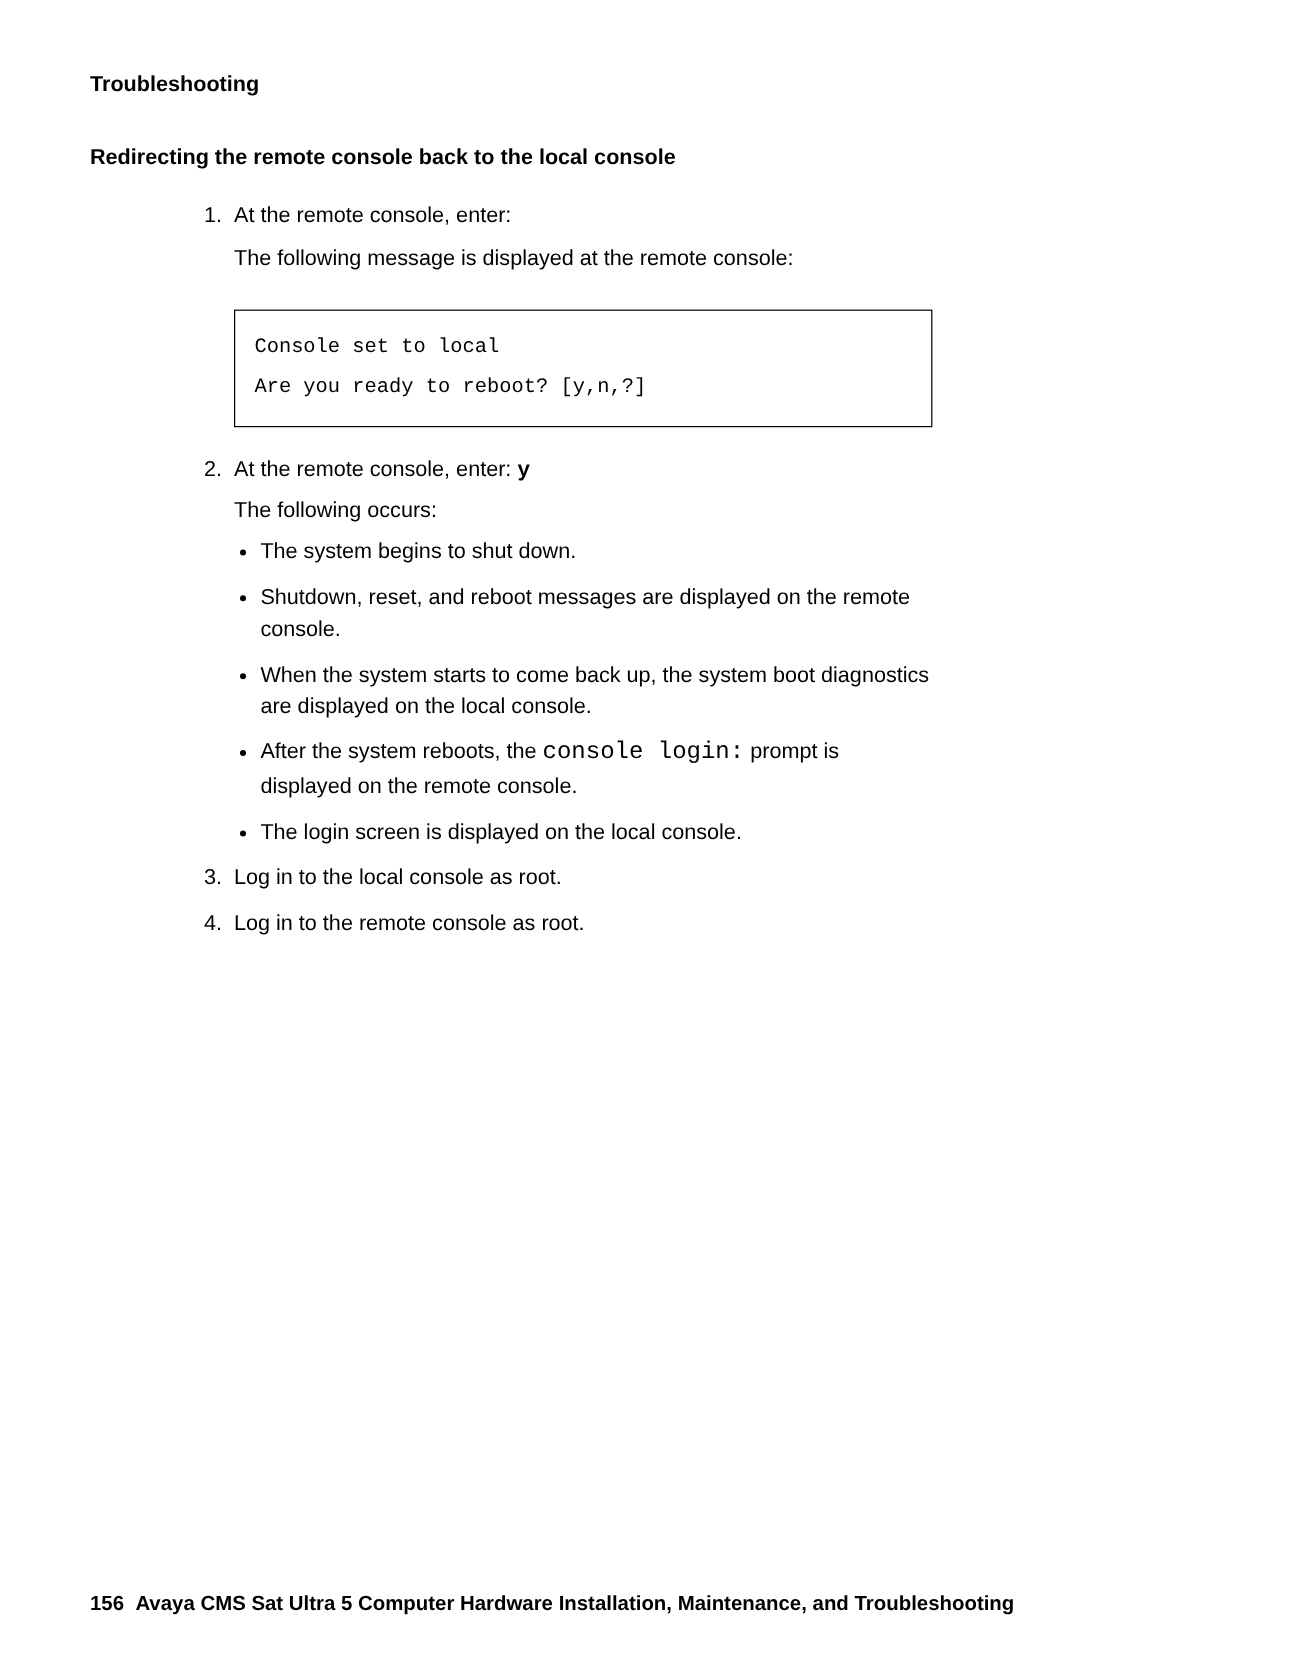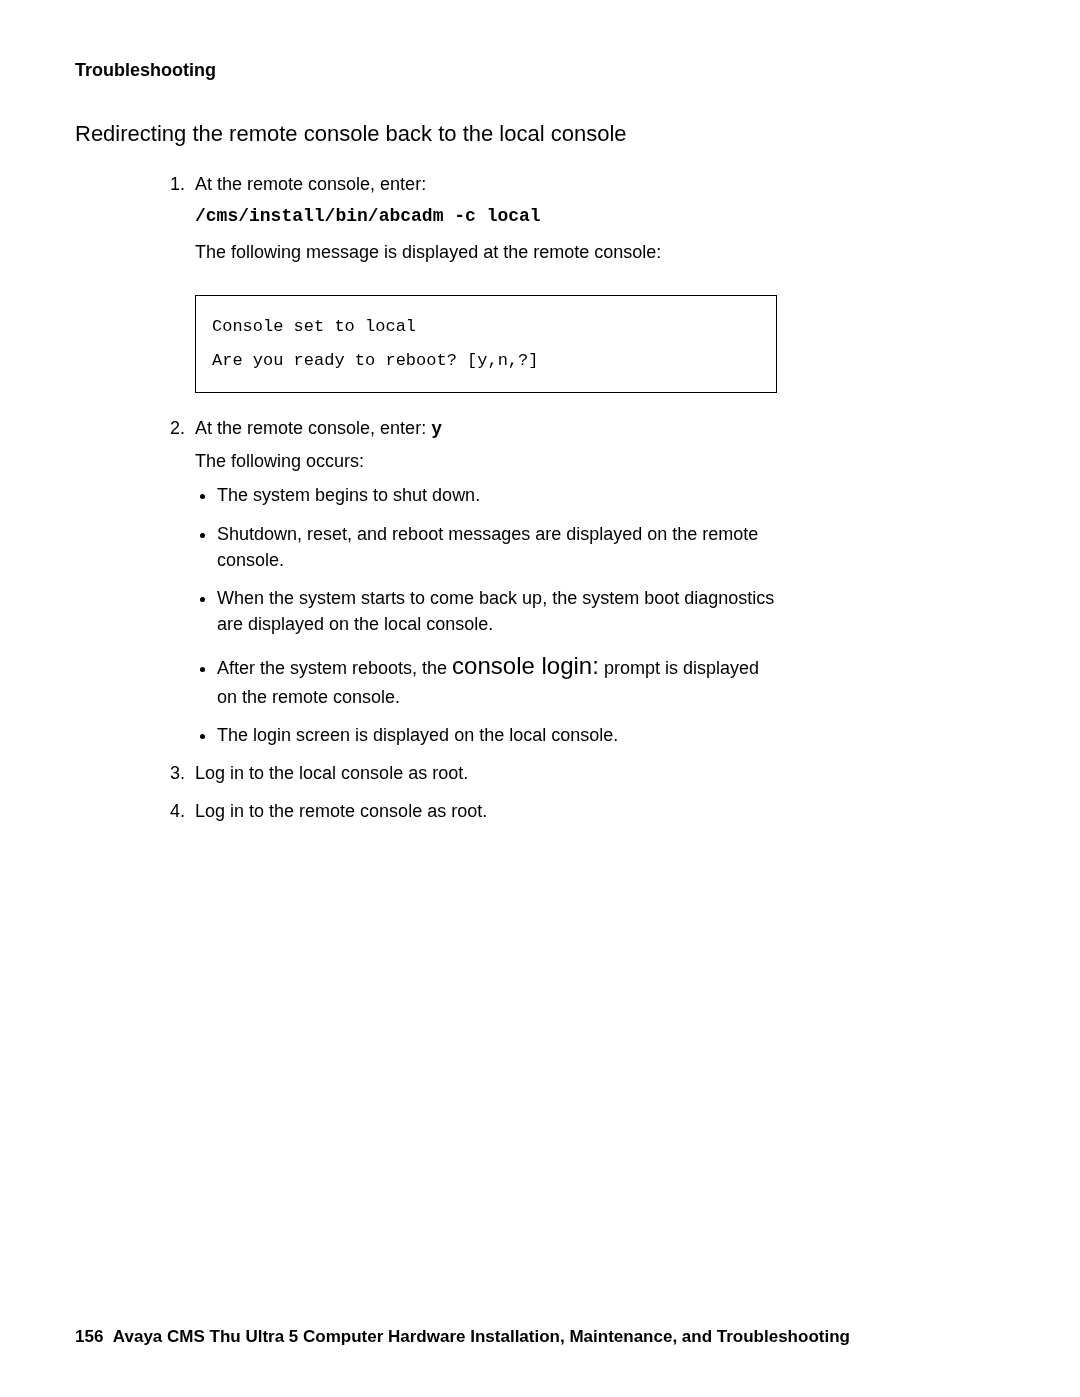--- a/index.html
+++ b/index.html
@@ -15,22 +15,22 @@
     position: relative;
     box-sizing: border-box;
     padding: 60px 119px 50px 75px;
   }
   .header {
     font-weight: bold;
     font-size: 18px;
     margin-bottom: 40px;
   }
   .section-title {
-    font-weight: normal;
-    font-size: 22px;
+    font-weight: bold;
+    font-size: 18px;
     margin-bottom: 24px;
   }
   .intro {
     font-size: 18px;
     margin-left: 80px;
     margin-bottom: 16px;
   }
   ol.steps {
     list-style: none;
     margin: 0 0 0 95px;
@@ -50,22 +50,22 @@
   }
   .step-body {
     margin-top: 6px;
   }
   .cmd {
     font-family: "Courier New", Courier, monospace;
     font-weight: bold;
     font-size: 18px;
   }
   .mono {
-    font-family: Liberation Sans, sans-serif;
-    font-size: 24px;
+    font-family: Liberation Mono, monospace;
+    font-size: 20px;
     margin-top: 16px;
   }
   .msg-box {
     border: 1px solid #000;
     padding: 14px 16px;
     margin: 30px 0 22px 0;
     font-family: Liberation Mono, monospace;
     font-size: 17px;
     line-height: 2.0;
   }
@@ -98,21 +98,20 @@
   <div class="header">Troubleshooting</div>
 
   <div class="section-title">Redirecting the remote console back to the local console</div>
 
 
   <ol class="steps">
     <li>
       <span class="num">1.</span>
       <span>At the remote console, enter:</span>
       <div class="step-body">
-        <div class="cmd">/cms/install/bin/abcadm -c local</div>
         <div style="margin-top:10px">The following message is displayed at the remote console:</div>
         <div class="msg-box">
           <div>Console set to local</div>
           <div>Are you ready to reboot? [y,n,?]</div>
         </div>
       </div>
     </li>
 
     <li>
       <span class="num">2.</span>
@@ -136,16 +135,16 @@
       <span>Log in to the local console as root.</span>
     </li>
 
     <li>
       <span class="num">4.</span>
       <span>Log in to the remote console as root.</span>
     </li>
   </ol>
 
   <div class="footer">
-    <span>156</span>&nbsp;&nbsp;<span>Avaya CMS Thu Ultra 5 Computer Hardware Installation, Maintenance, and Troubleshooting</span>
+    <span>156</span>&nbsp;&nbsp;<span>Avaya CMS Sat Ultra 5 Computer Hardware Installation, Maintenance, and Troubleshooting</span>
   </div>
 
 </div>
 
 </body></html>

